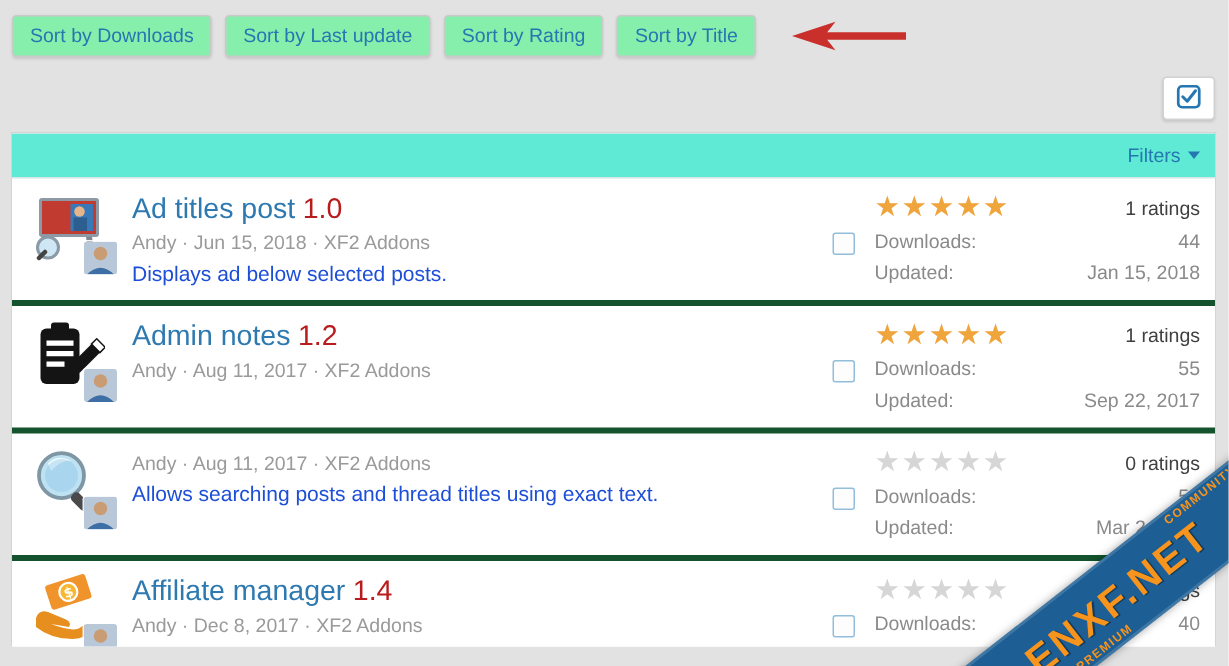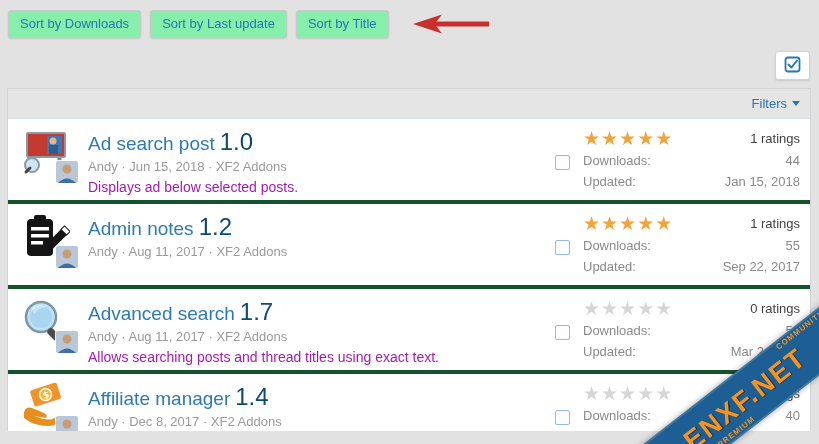--- a/index.html
+++ b/index.html
@@ -28,42 +28,42 @@
     box-shadow:0 1px 2px rgba(0,0,0,.12);
     display:flex; align-items:center; justify-content:center; cursor:pointer;
   }
 
   
   .panel {
     position:absolute; top:88px; left:7px; right:8px; height:343px;
     background:#fff; border:1px solid #d4d4d4; border-bottom:none; overflow:hidden;
   }
   .filters-bar {
-    height:30px; background:#e5e5e5; border-bottom:1px solid #dbe2e8;
+    height:30px; background:#5eead4; border-bottom:1px solid #dbe2e8;
     display:flex; align-items:center; justify-content:flex-end; padding:0 10px;
   }
   .filters-link { color:#2577b1; font-size:13px; text-decoration:none; display:flex; align-items:center; gap:5px; cursor:pointer; }
   .caret-down { width:0; height:0; border-left:4px solid transparent; border-right:4px solid transparent; border-top:5px solid #2577b1; display:inline-block; }
 
   
   .resource-row { display:flex; padding:8px 10px 0 12px; height:81px; background:#fff; }
   .resource-row + .resource-row { border-top:4px solid #14532d; height:85px; }
 
   .icon-wrap { position:relative; width:54px; height:56px; margin-right:14px; flex:0 0 auto; }
   .icon-wrap svg.res-icon { width:50px; height:50px; display:block; }
   .avatar {
     position:absolute; right:-4px; bottom:0; width:22px; height:22px;
     border-radius:2px; overflow:hidden; box-shadow:0 0 0 1px rgba(255,255,255,.9);
   }
 
   .row-main { flex:1 1 auto; min-width:0; padding-top:1px; }
   .res-title { font-size:19px; font-weight:400; color:#2e7ab0; line-height:23px; text-decoration:none; cursor:pointer; }
-  .res-version { font-size:24px; color:#0c4a6e; margin-left:5px; }
+  .res-version { font-size:19px; color:#b91c1c; margin-left:5px; }
   .res-meta { font-size:13px; color:#9a9a9a; line-height:19px; margin-top:1px; }
-  .res-desc { font-size:14px; color:#a21caf; line-height:19px; margin-top:2px; }
+  .res-desc { font-size:14px; color:#1d4ed8; line-height:19px; margin-top:2px; }
 
   .row-right { flex:0 0 245px; display:flex; align-items:flex-start; padding-top:2px; }
   .row-checkbox {
     width:15px; height:15px; border:1px solid #92bedb; border-radius:2px;
     background:#fdfdfd; margin:26px 13px 0 0; flex:0 0 auto; cursor:pointer;
   }
   .row-stats { flex:1 1 auto; }
   .stars-line { display:flex; justify-content:space-between; align-items:center; line-height:20px; }
   .stars { font-size:19px; letter-spacing:1px; line-height:20px; }
   .star.filled { color:#f0a43c; }
@@ -90,20 +90,21 @@
   .watermark .wm-sub { position:absolute; color:#f7941d; font-size:8px; font-weight:bold; letter-spacing:1px; white-space:nowrap; }
   .watermark .wm-sub.left  { left:86px; bottom:2px; }
   .watermark .wm-sub.right { right:70px; top:2px; }
 </style>
 </head>
 <body>
 
 <div class="toolbar">
   <button class="sort-btn">Sort by Downloads</button>
   <button class="sort-btn">Sort by Last update</button>
+  <button class="sort-btn">Sort by Rating</button>
   <button class="sort-btn">Sort by Title</button>
   <span class="arrow-wrap">
     <svg class="red-arrow" width="78" height="22" viewBox="0 0 78 22">
       <rect x="22" y="8.5" width="55" height="5" fill="#c9302c"></rect>
       <path d="M1,11 L30,1.5 L22.5,11 L30,20.5 Z" fill="#c9302c"></path>
     </svg>
   </span>
 </div>
 
 <button class="select-all">
@@ -142,21 +143,21 @@
         <span class="avatar">
           <svg width="22" height="22" viewBox="0 0 22 22">
               <rect width="22" height="22" fill="#b9c8d8"></rect>
               <circle cx="11" cy="8" r="4.5" fill="#c99c74"></circle>
               <path d="M2 22 Q11 13 20 22 Z" fill="#3d6ea5"></path>
             </svg>
         </span>
       </div>
       <div class="row-main">
         <div>
-          <a class="res-title">Ad search post</a><span class="res-version">1.0</span>
+          <a class="res-title">Ad titles post</a><span class="res-version">1.0</span>
         </div>
         <div class="res-meta">Andy · Jun 15, 2018 · XF2 Addons</div>
         <div class="res-desc">Displays ad below selected posts.</div>
       </div>
       <div class="row-right">
         <span class="row-checkbox"></span>
         <div class="row-stats">
           <div class="stars-line">
             <span class="stars"><span class="star filled">★</span><span class="star filled">★</span><span class="star filled">★</span><span class="star filled">★</span><span class="star filled">★</span></span>
             <span class="ratings-count">1 ratings</span>
@@ -230,23 +231,20 @@
         </svg>
         <span class="avatar">
           <svg width="22" height="22" viewBox="0 0 22 22">
               <rect width="22" height="22" fill="#b9c8d8"></rect>
               <circle cx="11" cy="8" r="4.5" fill="#c99c74"></circle>
               <path d="M2 22 Q11 13 20 22 Z" fill="#3d6ea5"></path>
             </svg>
         </span>
       </div>
       <div class="row-main">
-        <div>
-          <a class="res-title">Advanced search</a><span class="res-version">1.7</span>
-        </div>
         <div class="res-meta">Andy · Aug 11, 2017 · XF2 Addons</div>
         <div class="res-desc">Allows searching posts and thread titles using exact text.</div>
       </div>
       <div class="row-right">
         <span class="row-checkbox"></span>
         <div class="row-stats">
           <div class="stars-line">
             <span class="stars"><span class="star empty">★</span><span class="star empty">★</span><span class="star empty">★</span><span class="star empty">★</span><span class="star empty">★</span></span>
             <span class="ratings-count">0 ratings</span>
           </div>

